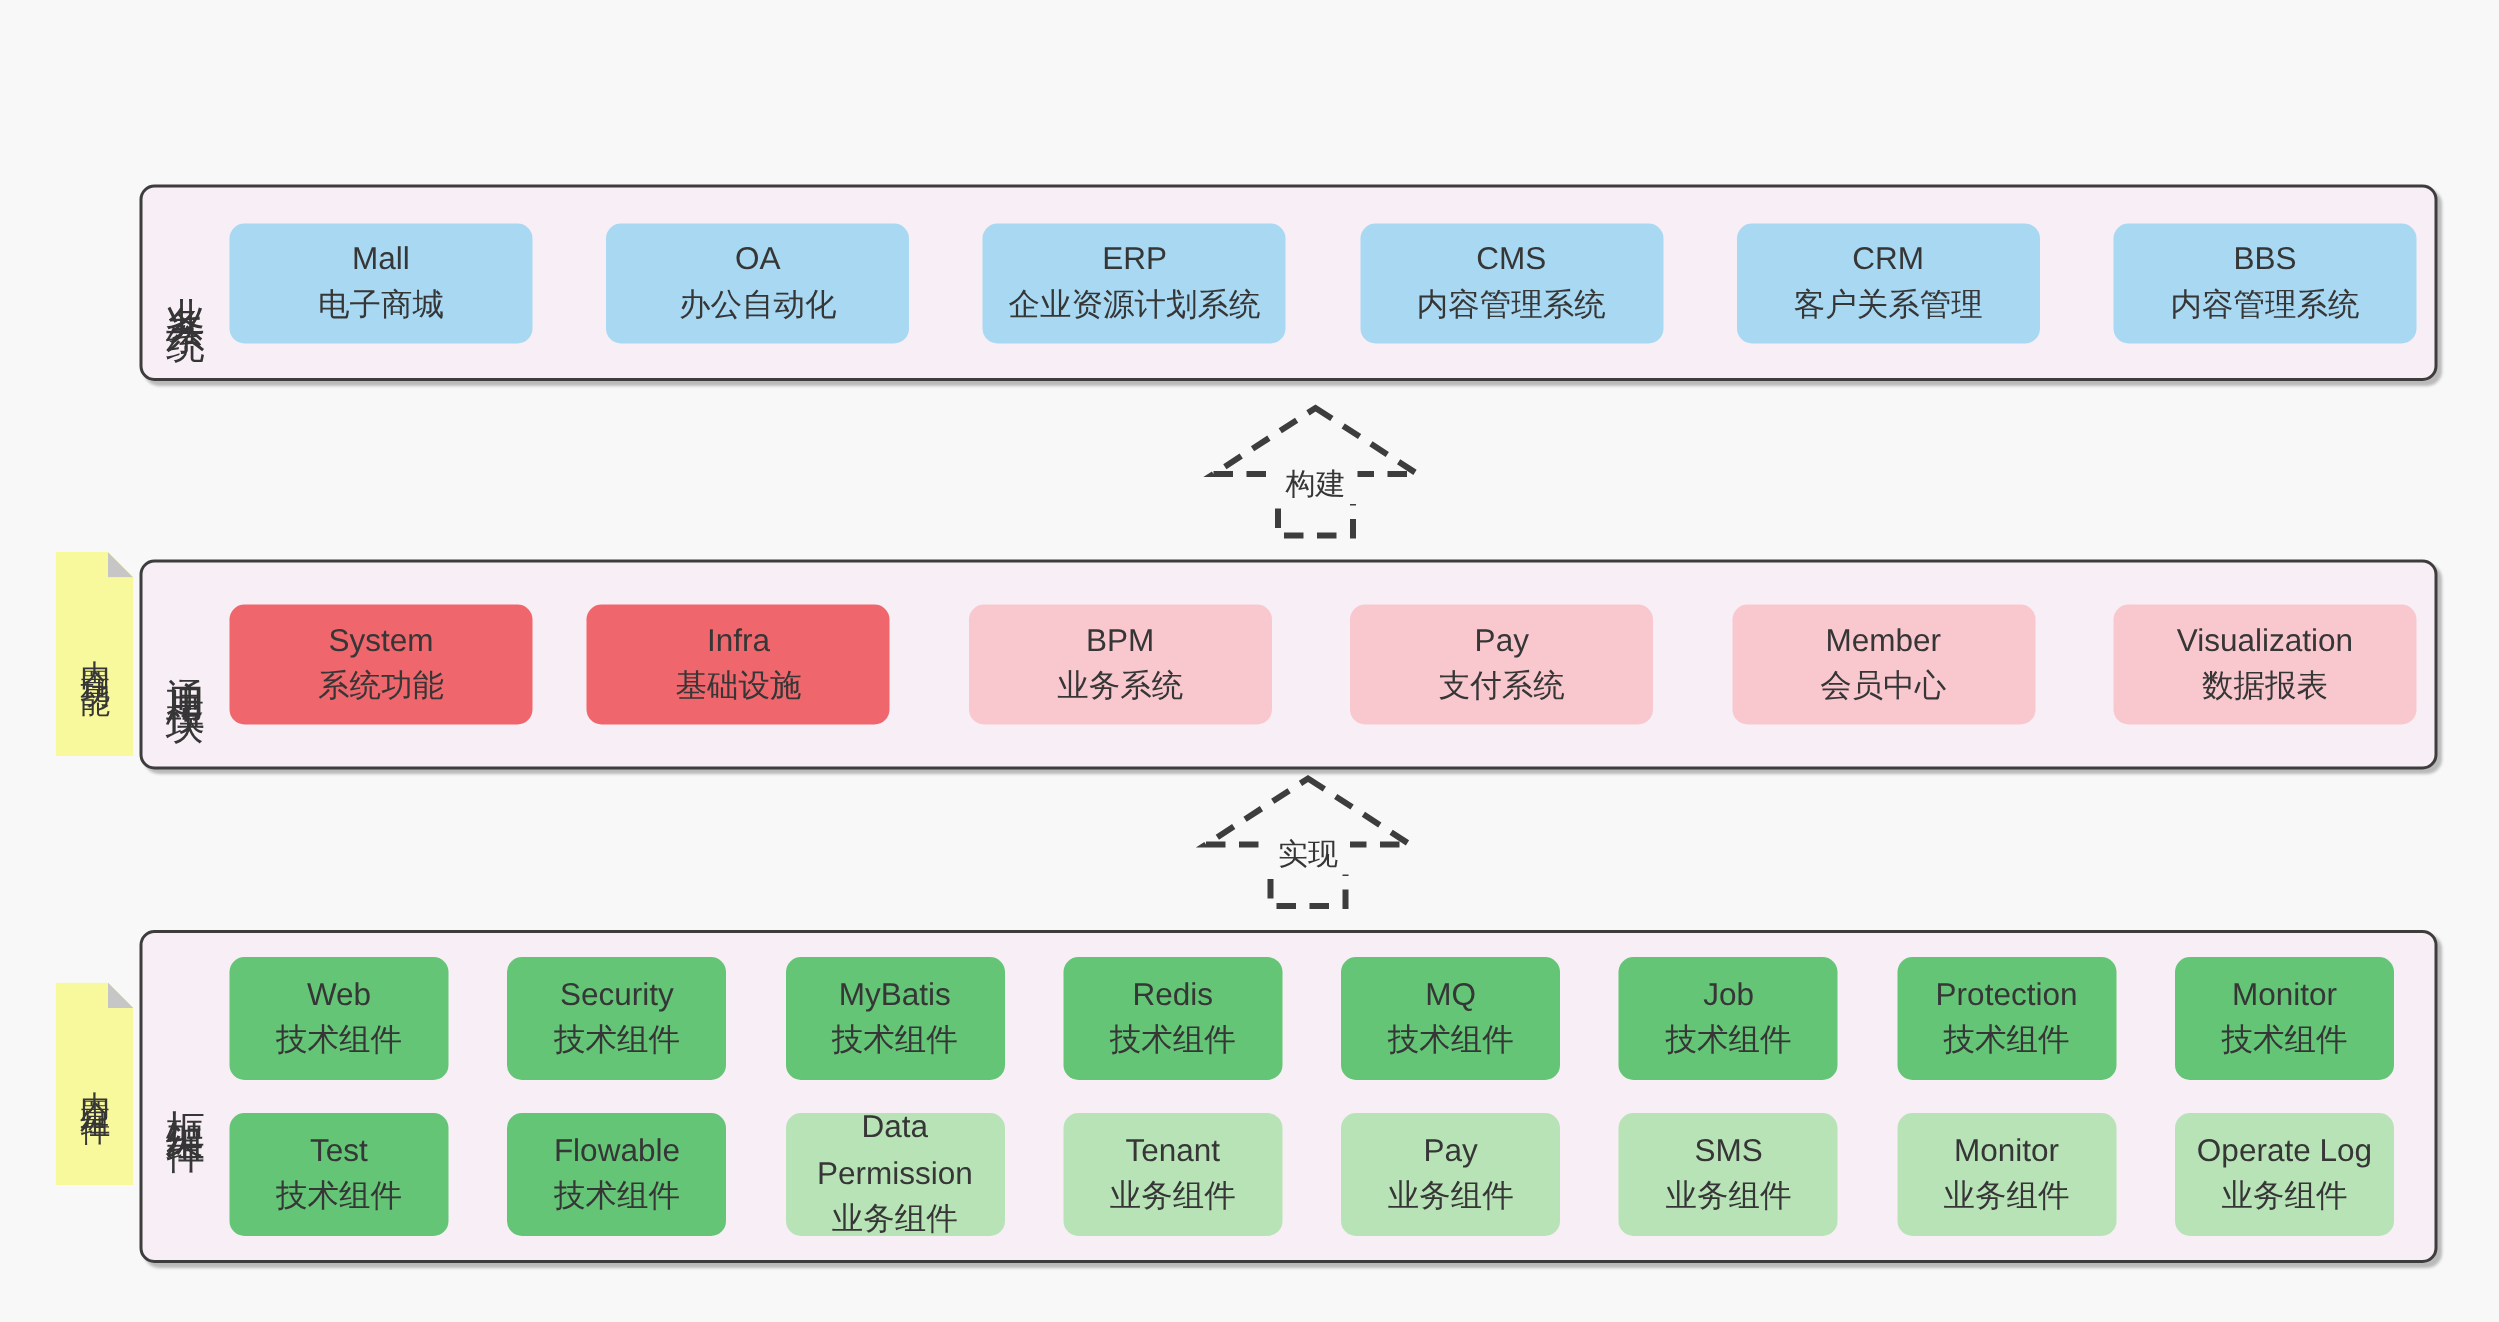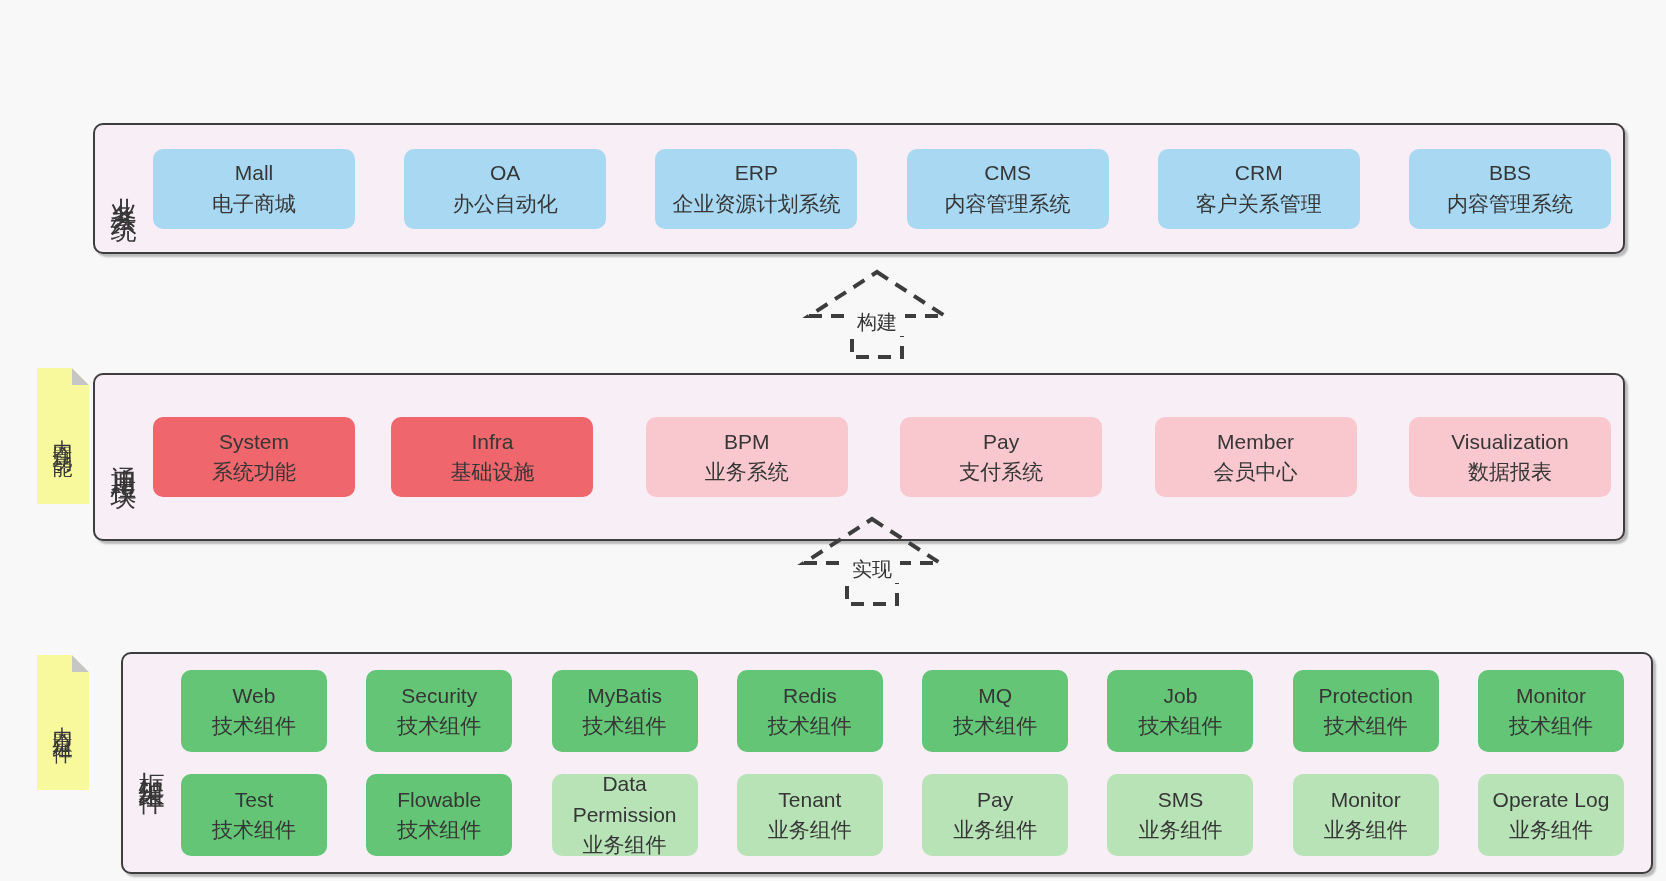--- a/index.html
+++ b/index.html
@@ -9,22 +9,22 @@
   }
   *{margin:0;padding:0;box-sizing:border-box;}
   html,body{background:var(--page_bg);}
   body{font-family:"Liberation Sans","DejaVu Sans",sans-serif;color:var(--text);}
   .canvas{position:relative;width:1666px;height:881px;background:var(--page_bg);overflow:hidden;}
 
   .band{position:absolute;left:93px;width:1532px;background:var(--band_bg);
         border:2px solid var(--border);border-radius:10px;
         box-shadow:3px 3px 2px rgba(0,0,0,.25);display:flex;}
   .band--1{top:123px;height:131px;}
-  .band--2{top:373px;height:168px;}
-  .band--3{top:652px;height:222px;margin-left:28px;}
+  .band--2{top:373px;height:140px;}
+  .band--3{top:620px;height:222px;}
 
   .band-label{width:58px;display:flex;align-items:center;justify-content:center;
               font-size:26px;color:var(--text);}
   .vtext{writing-mode:vertical-rl;text-orientation:upright;letter-spacing:6px;line-height:1;}
 
   .boxes{flex:1;display:flex;align-items:center;justify-content:space-between;margin-right:12px;}
   .rows{flex:1;display:flex;flex-direction:column;justify-content:center;gap:22px;margin-right:27px;}
   .row{display:flex;justify-content:space-between;}
 
   .box{border-radius:10px;display:flex;flex-direction:column;align-items:center;

